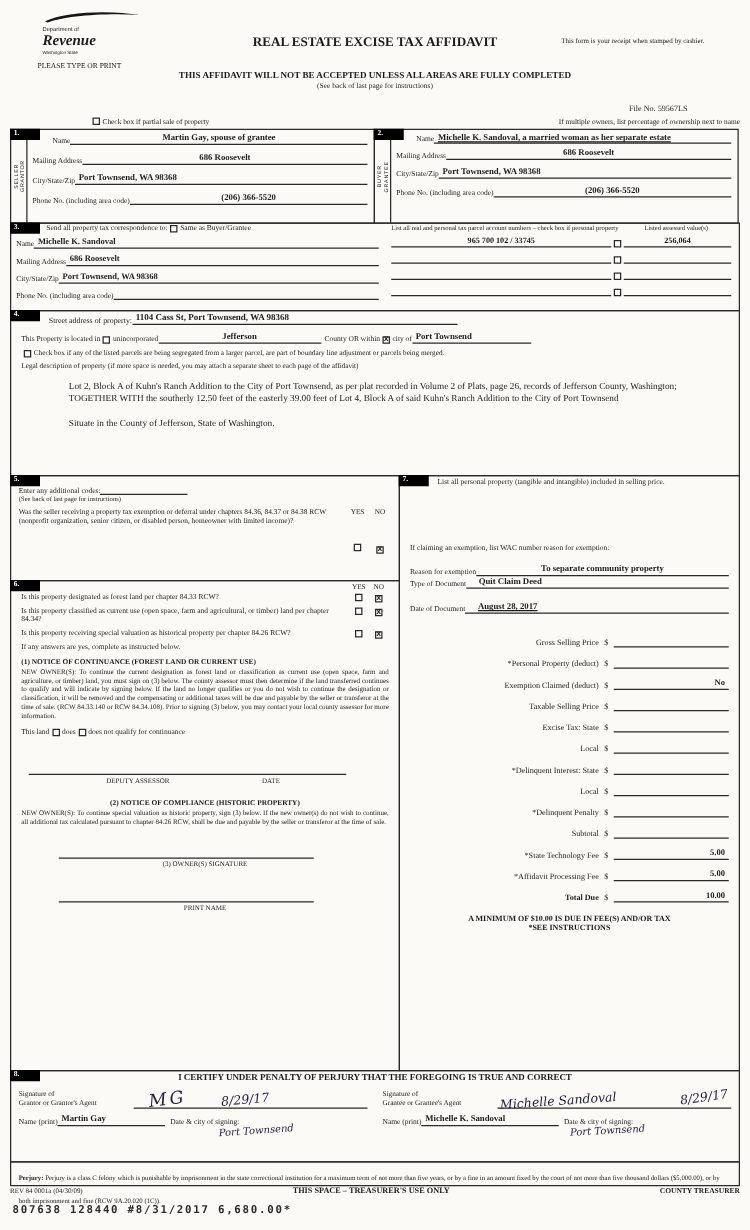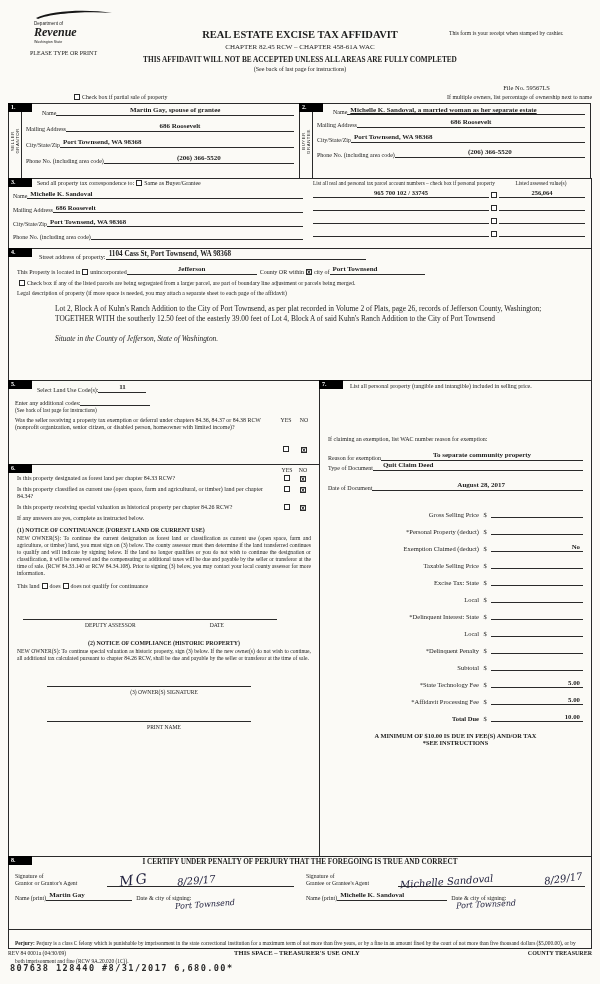--- a/index.html
+++ b/index.html
@@ -38,21 +38,20 @@
   <div class="abs" style="left:34px;top:6px;width:90px;">
     <svg width="80" height="11" viewBox="0 0 80 11">
         <path d="M2 9 C18 1 55 0 78 4 C50 2 16 5 4 10 Z" fill="#161616"></path>
       </svg>
     <div style="font-size:4.6px;margin-top:-3px;font-family:'Liberation Sans',sans-serif;">Department of</div>
     <div style="font-size:12px;font-weight:bold;font-style:italic;margin-top:-1px;">Revenue</div>
     <div style="font-size:3.6px;font-family:'Liberation Sans',sans-serif;">Washington State</div>
   </div>
   <div class="abs" style="left:30px;top:50px;font-size:6px;">PLEASE TYPE OR PRINT</div>
   <div class="abs" style="left:130px;top:29px;width:340px;text-align:center;font-size:10.5px;font-weight:bold;">REAL ESTATE EXCISE TAX AFFIDAVIT</div>
-  <div class="abs" style="left:130px;top:43px;width:340px;text-align:center;font-size:7px;">CHAPTER 82.45 RCW – CHAPTER 458-61A WAC</div>
   <div class="abs" style="left:449px;top:30px;width:118px;font-size:5.6px;line-height:7px;">This form is your receipt when stamped by cashier.</div>
   <div class="abs" style="left:0;top:55px;width:600px;text-align:center;font-size:7.3px;font-weight:bold;">THIS AFFIDAVIT WILL NOT BE ACCEPTED UNLESS ALL AREAS ARE FULLY COMPLETED</div>
   <div class="abs" style="left:0;top:66px;width:600px;text-align:center;font-size:6px;">(See back of last page for instructions)</div>
   <div class="abs" style="left:430px;top:84px;width:120px;text-align:right;font-size:6.5px;">File No. 59567LS</div>
 
   <div class="abs row" style="left:8px;top:94px;width:584px;justify-content:space-between;padding-left:64px;">
     <span style="font-size:5.9px;"><span class="cb"></span><span>Check box if partial sale of property</span></span>
     <span style="font-size:5.9px;">If multiple owners, list percentage of ownership next to name</span>
   </div>
 
@@ -178,33 +177,29 @@
       <span class="cb">X</span>
       <span class="lbl">city of</span>
       <span class="fill" style="flex:0 0 95px;">Port Townsend</span>
     </div>
     <div class="row" style="margin-top:5px;margin-left:2px;align-items:flex-start;">
       <span class="cb"></span>
       <span class="small" style="font-size:5.8px;">Check box if any of the listed parcels are being segregated from a larger parcel, are part of boundary line adjustment or parcels being merged.</span>
     </div>
     <div class="small" style="margin-top:4px;margin-left:2px;font-size:5.8px;">Legal description of property (if more space is needed, you may attach a separate sheet to each page of the affidavit)</div>
     <div style="margin:8px 36px 0 40px;font-size:7.4px;line-height:10px;">Lot 2, Block A of Kuhn's Ranch Addition to the City of Port Townsend, as per plat recorded in Volume 2 of Plats, page 26, records of Jefferson County, Washington; TOGETHER WITH the southerly 12.50 feet of the easterly 39.00 feet of Lot 4, Block A of said Kuhn's Ranch Addition to the City of Port Townsend</div>
-    <div style="margin:10px 0 16px 40px;font-size:7.4px;font-style:italic;">Situate in the County of Jefferson, State of Washington.</div>
+    <div style="margin:10px 0 16px 40px;font-size:7.4px;">Situate in the County of Jefferson, State of Washington.</div>
   </div>
 
   <div class="abs" style="left:8px;top:380px;width:584px;height:477px;display:flex;align-items:stretch;">
 
     <div style="width:312px;display:flex;flex-direction:column;">
 
       <div class="sec" style="position:relative;height:85px;padding:2px 6px 2px 6px;">
         <span class="tab">5.</span>
-        <div class="row" style="margin-left:22px;">
-          <span class="lbl">Select Land Use Code(s):</span>
-          <span class="fill" style="flex:0 0 48px;text-align:center;">11</span>
-        </div>
         <div class="row" style="margin-top:4px;">
           <span class="lbl">Enter any additional codes:</span>
           <span class="fill" style="flex:0 0 70px;"></span>
         </div>
         <div class="small" style="margin-top:1px;">(See back of last page for instructions)</div>
         <div style="display:flex;margin-top:4px;">
           <div class="qt" style="font-size:5.9px;">Was the seller receiving a property tax exemption or deferral under chapters 84.36, 84.37 or 84.38 RCW (nonprofit organization, senior citizen, or disabled person, homeowner with limited income)?</div>
           <div style="flex:0 0 36px;">
             <div style="display:flex;">
                 <span class="yn" style="flex:0 0 18px;width:18px;">YES</span>
@@ -272,21 +267,21 @@
       <div class="row" style="margin-top:9px;">
         <span class="lbl">Reason for exemption</span>
         <span class="fill grow" style="text-align:center;">To separate community property</span>
       </div>
       <div class="row" style="">
         <span class="lbl">Type of Document</span>
         <span class="fill grow" style="text-align:left;padding-left:10px;">Quit Claim Deed</span>
       </div>
       <div class="row" style="margin-top:10px;">
         <span class="lbl">Date of Document</span>
-        <span class="fill grow" style="text-align:center;padding-left:10px;">August 28, 2017</span>
+        <span class="fill grow" style="text-align:left;padding-left:10px;text-decoration:underline;">August 28, 2017</span>
       </div>
       <div style="margin-top:10px;">
         <div class="mrow">
             <span class="mlabel">Gross Selling Price</span>
             <span class="mdollar">$</span>
             <span class="mline"></span>
           </div>
         <div class="mrow">
             <span class="mlabel">*Personal Property (deduct)</span>
             <span class="mdollar">$</span>

